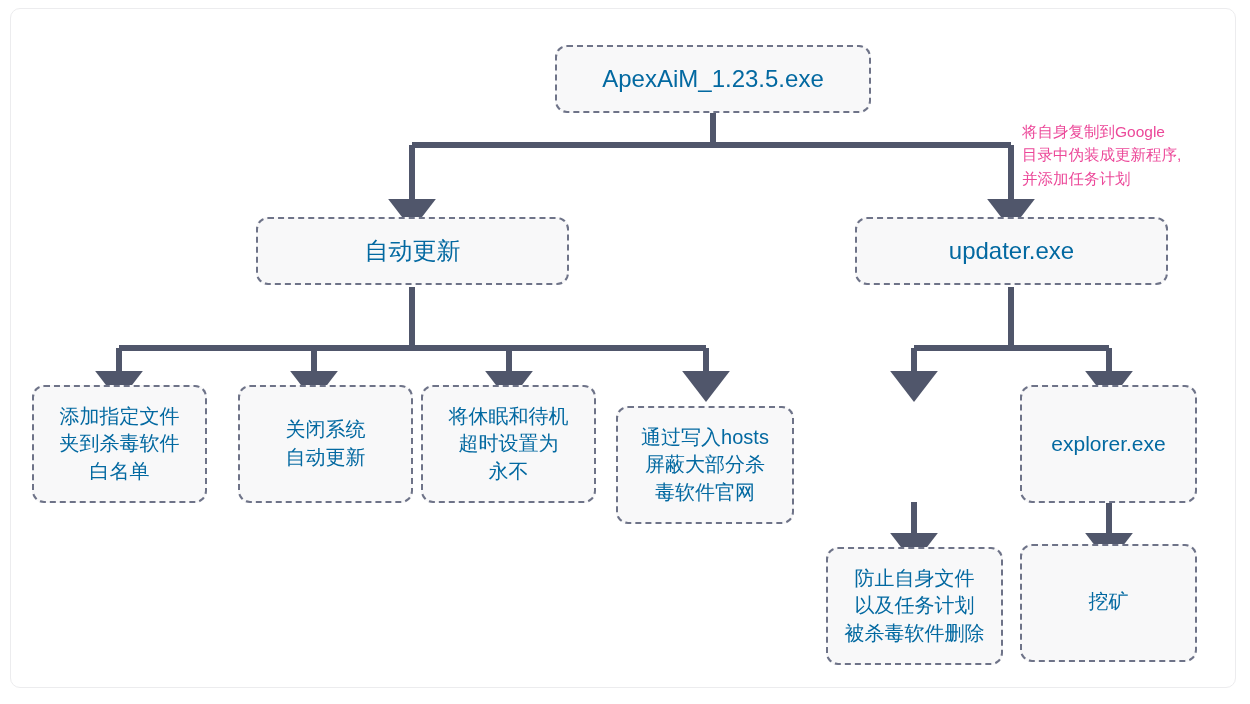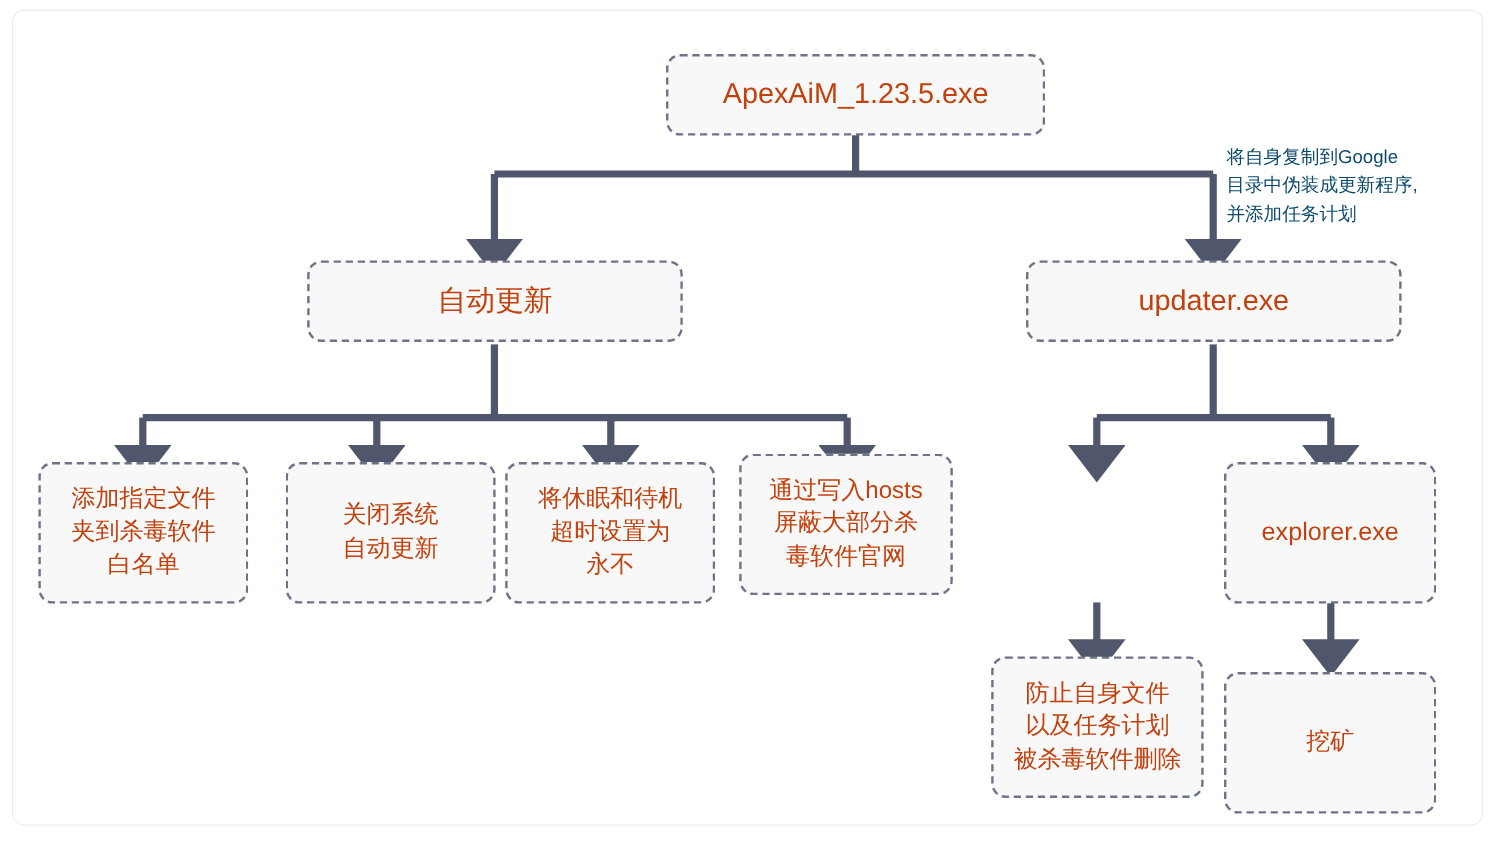--- a/index.html
+++ b/index.html
@@ -41,35 +41,35 @@
   .node {
     position: absolute;
     box-sizing: border-box;
     background: #f8f8f9;
     border: 2px dashed #6e7388;
     border-radius: 12px;
     display: flex;
     align-items: center;
     justify-content: center;
     text-align: center;
-    color: #c2410c;
+    color: #0369a1;
     line-height: 1.38;
     padding: 4px 6px;
   }
   .node .node-label {
     display: block;
     white-space: pre-line;
   }
   .node-root { font-size: 24px; }
   .node-mid  { font-size: 24px; }
   .node-leaf { font-size: 20px; }
   .node-proc { font-size: 21px; }
   .edge-label {
     position: absolute;
-    color: #0c4a6e;
+    color: #ec4899;
     font-size: 15.5px;
     line-height: 1.5;
     white-space: pre-line;
     text-align: left;
   }
 </style>
 </head>
 <body>
 
 <div id="canvas">
@@ -139,34 +139,34 @@
     <span class="node-label">关闭系统
 自动更新</span>
   </div>
 
   <div class="node node-leaf" style="left:421px; top:385px; width:175px; height:118px;">
     <span class="node-label">将休眠和待机
 超时设置为
 永不</span>
   </div>
 
-  <div class="node node-leaf" style="left:616px; top:378px; width:178px; height:118px;">
+  <div class="node node-leaf" style="left:616px; top:406px; width:178px; height:118px;">
     <span class="node-label">通过写入hosts
 屏蔽大部分杀
 毒软件官网</span>
   </div>
 
 
   <div class="node node-proc" style="left:1020px; top:385px; width:177px; height:118px;">
     <span class="node-label">explorer.exe</span>
   </div>
 
   <div class="node node-leaf" style="left:826px; top:547px; width:177px; height:118px;">
     <span class="node-label">防止自身文件
 以及任务计划
 被杀毒软件删除</span>
   </div>
 
-  <div class="node node-leaf" style="left:1020px; top:560px; width:177px; height:118px;">
+  <div class="node node-leaf" style="left:1020px; top:544px; width:177px; height:118px;font-family:Liberation Mono, monospace;">
     <span class="node-label">挖矿</span>
   </div>
 
 </div>
 
 </body></html>

